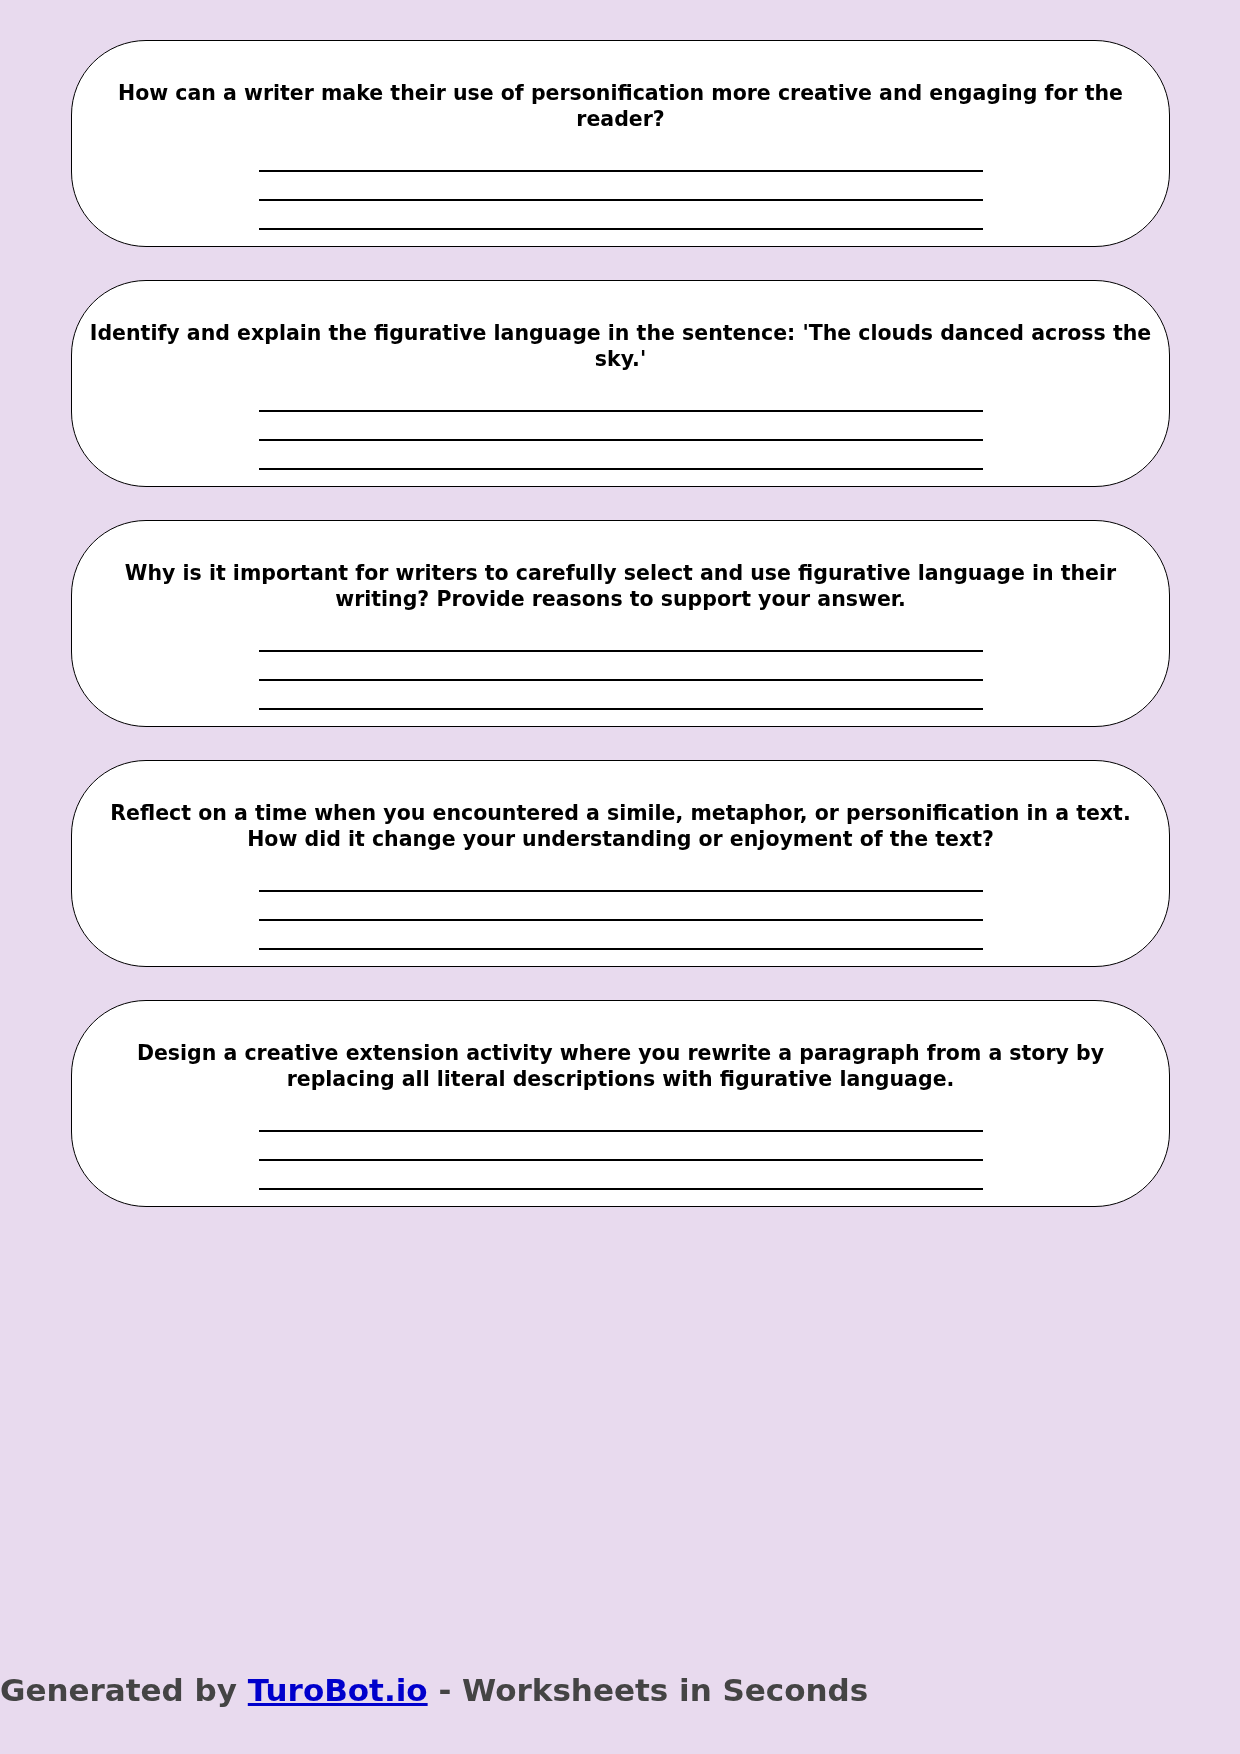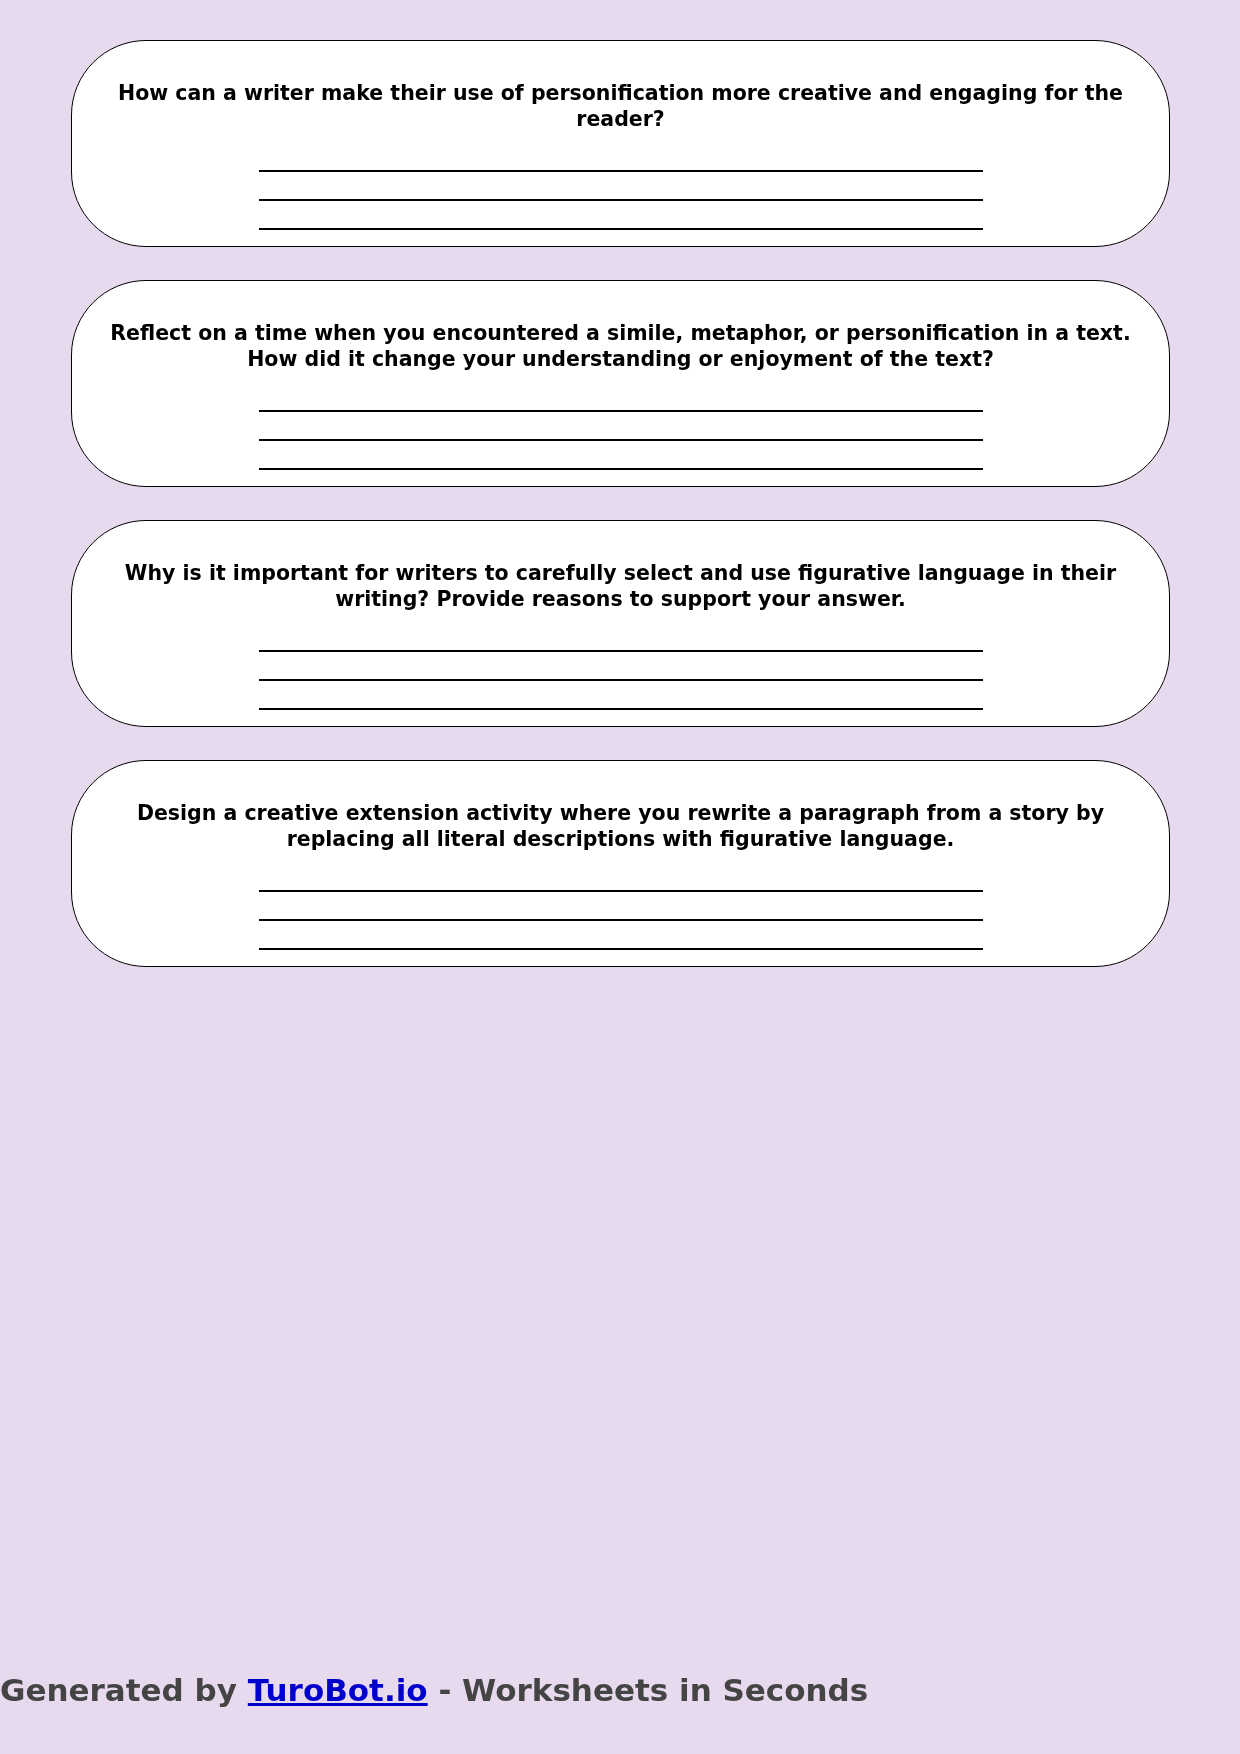--- a/index.html
+++ b/index.html
@@ -68,27 +68,33 @@
 <body>
 
 <div class="questions">
   <div class="qbox">
     <div class="qtext">How can a writer make their use of personification more creative and engaging for the reader?</div>
     <div class="answer-line l1"></div>
     <div class="answer-line l2"></div>
     <div class="answer-line l3"></div>
   </div>
   <div class="qbox">
-    <div class="qtext">Reflect on a time when you encountered a simile, metaphor, or personification in a text. How did it change your understanding or enjoyment of the text?</div>
+    <div class="qtext">Identify and explain the figurative language in the sentence: 'The clouds danced across the sky.'</div>
     <div class="answer-line l1"></div>
     <div class="answer-line l2"></div>
     <div class="answer-line l3"></div>
   </div>
   <div class="qbox">
     <div class="qtext">Why is it important for writers to carefully select and use figurative language in their writing? Provide reasons to support your answer.</div>
+    <div class="answer-line l1"></div>
+    <div class="answer-line l2"></div>
+    <div class="answer-line l3"></div>
+  </div>
+  <div class="qbox">
+    <div class="qtext">Reflect on a time when you encountered a simile, metaphor, or personification in a text. How did it change your understanding or enjoyment of the text?</div>
     <div class="answer-line l1"></div>
     <div class="answer-line l2"></div>
     <div class="answer-line l3"></div>
   </div>
   <div class="qbox">
     <div class="qtext">Design a creative extension activity where you rewrite a paragraph from a story by replacing all literal descriptions with figurative language.</div>
     <div class="answer-line l1"></div>
     <div class="answer-line l2"></div>
     <div class="answer-line l3"></div>
   </div>

